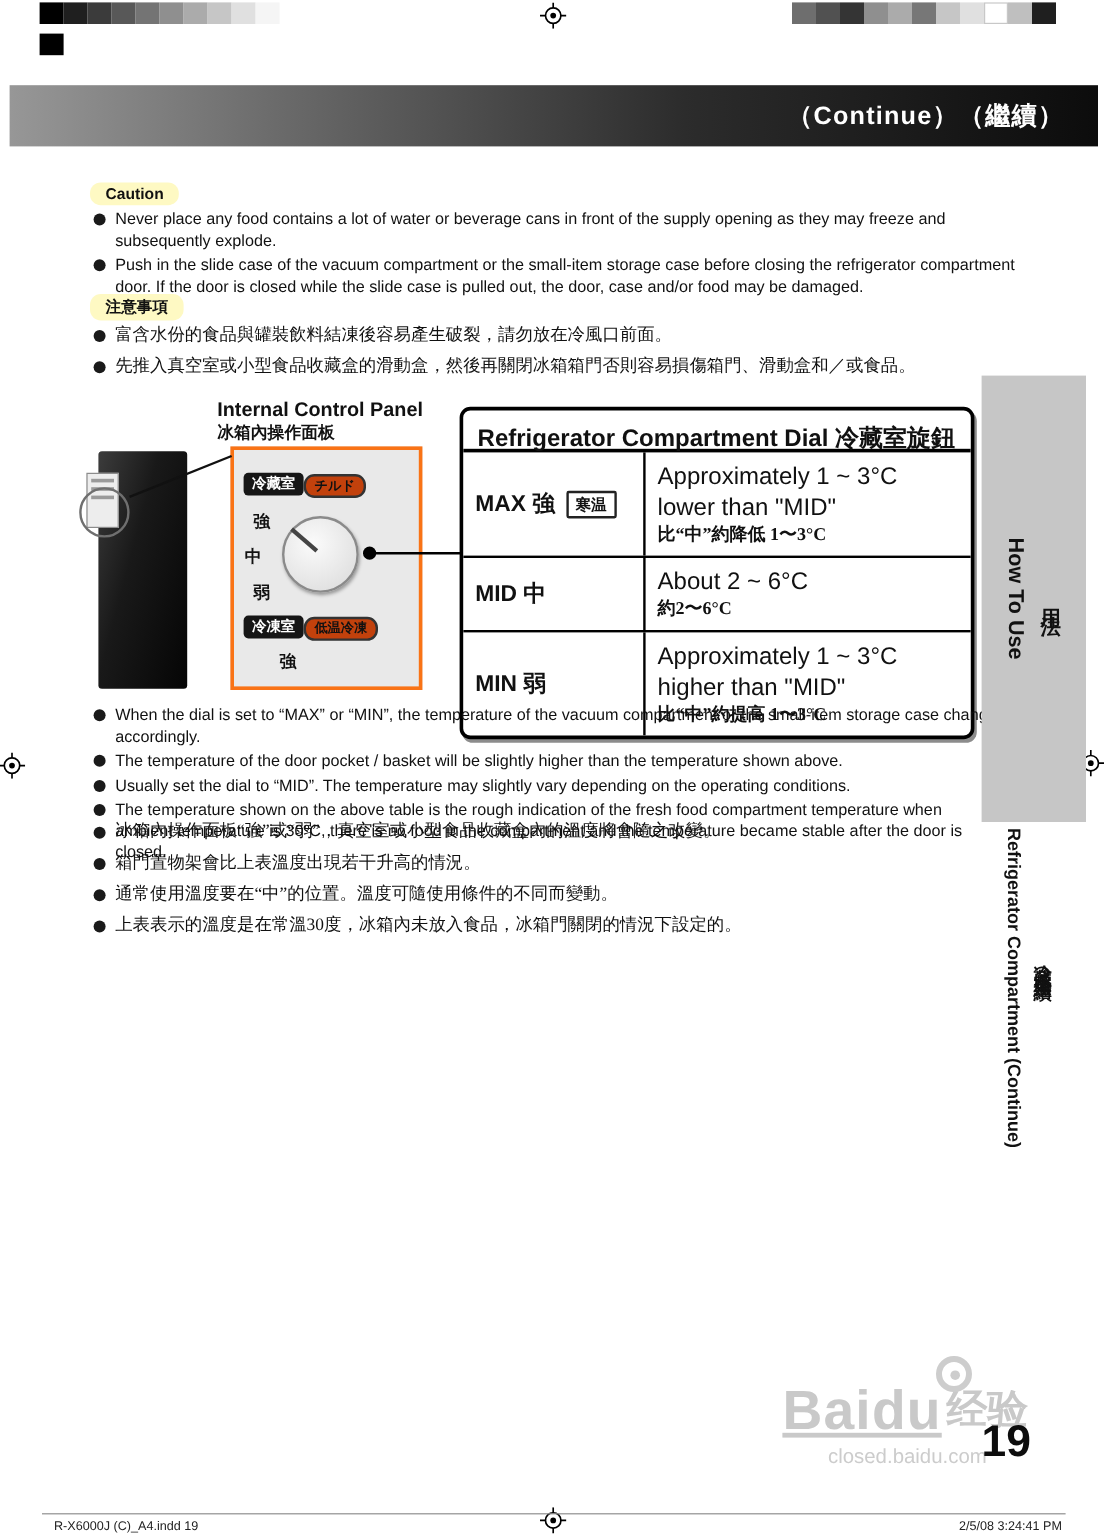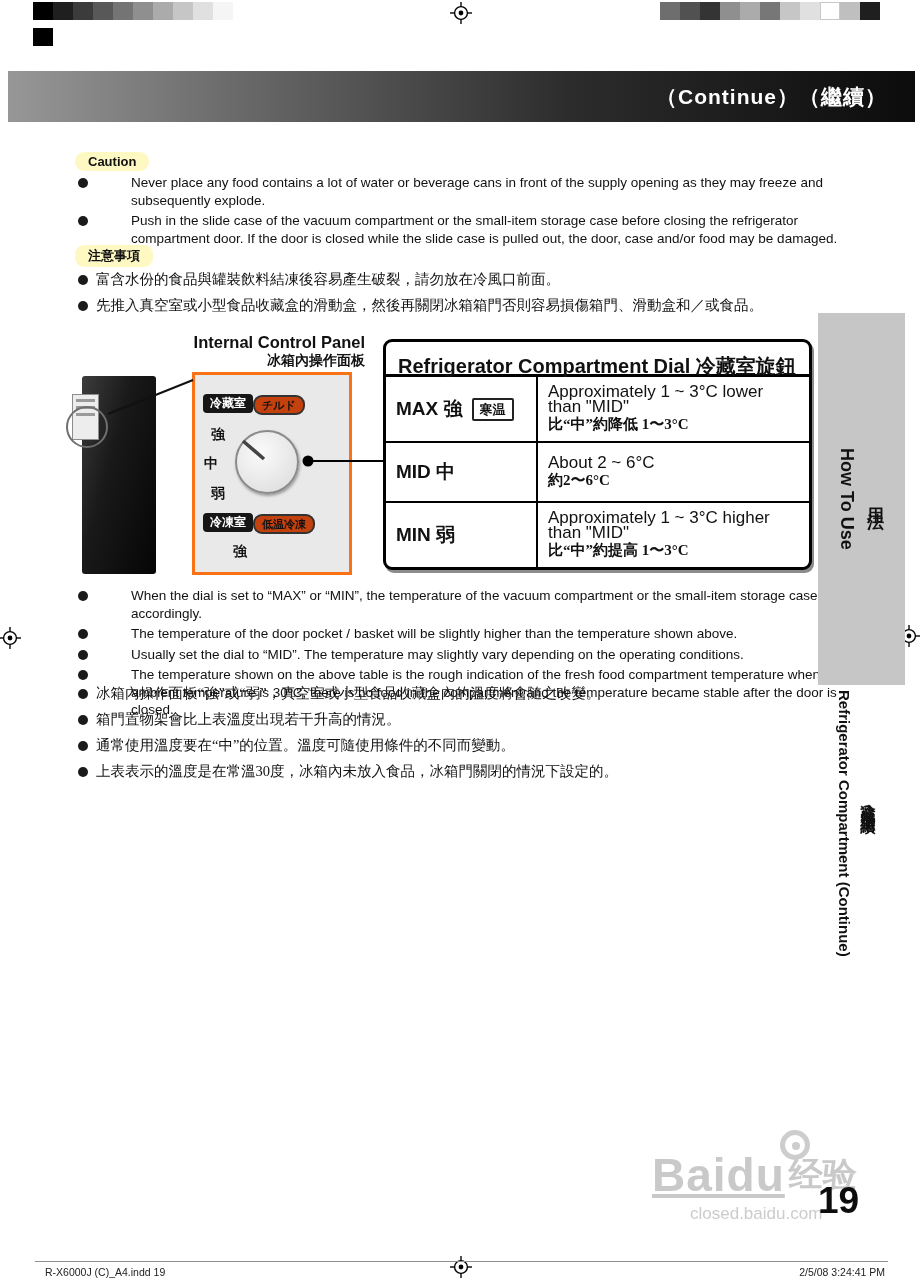--- a/index.html
+++ b/index.html
@@ -29,25 +29,25 @@
   
   .badge {
     display:inline-block; background:#fef9c3; color:#111;
     border-radius:9px; padding:2px 13px; font-size:13px; font-weight:bold;
   }
 
   
   .blist { display:flex; flex-direction:column; }
   .bitem { display:flex; align-items:flex-start; margin-bottom:3px; }
   .bullet { flex:0 0 10px; width:10px; height:10px; border-radius:50%; background:#1a1a1a; margin:4px 8px 0 0; }
-  .en-text { font-size:13.5px; line-height:17.5px;margin-left:35px; }
+  .en-text { font-size:13.5px; line-height:17.5px; }
   .zh-text { font-family:"Liberation Serif", serif; font-size:14.5px; line-height:23px; }
 
   
-  .panel-head { width:184px; text-align:right; }
+  .panel-head { width:184px; text-align:left; }
   .panel-head .t-en { font-size:16.5px; font-weight:bold; }
   .panel-head .t-zh { font-size:14px; font-weight:bold; font-family:"Liberation Serif", serif; }
 
   
   .panel-box {
     left:192px; top:372px; width:160px; height:203px;
     border:3px solid #f97316; background:#e9e9e9; position:absolute;
   }
   .label-dark {
     position:absolute; background:#161616; color:#fff; border-radius:4px;
@@ -90,21 +90,21 @@
     font-size:20px; font-weight:bold; border-bottom:3px solid #000; white-space:nowrap;
   }
   .trow { display:flex; border-bottom:2.5px solid #000; min-height:60px; }
   .trow:last-child { border-bottom:none; }
   .tcell-l {
     flex:0 0 152px; border-right:2.5px solid #000; display:flex; align-items:center;
     padding:6px 10px; gap:9px; font-size:19px; font-weight:bold;
   }
   .tag-box { border:2px solid #222; border-radius:2px; padding:0 6px; font-size:13px; font-weight:bold; line-height:19px; }
   .tcell-r { flex:1; padding:7px 10px; display:flex; flex-direction:column; justify-content:center; }
-  .tcell-r .d-en { font-size:17px; line-height:15px; }
+  .tcell-r .d-en { font-size:20px; line-height:26px; }
   .tcell-r .d-zh { font-size:15px; font-weight:bold; font-family:Liberation Serif, serif; line-height:20px; }
 
   
   .side-box {
     left:818px; top:313px; width:87px; height:372px; background:#c6c6c6; position:absolute;
     display:flex; justify-content:center; align-items:center; gap:7px;
   }
   .v-text { writing-mode:vertical-rl; font-weight:bold; }
   .side-box .v-en { font-size:18px; }
   .side-box .v-zh { font-size:17px; letter-spacing:5px; }

